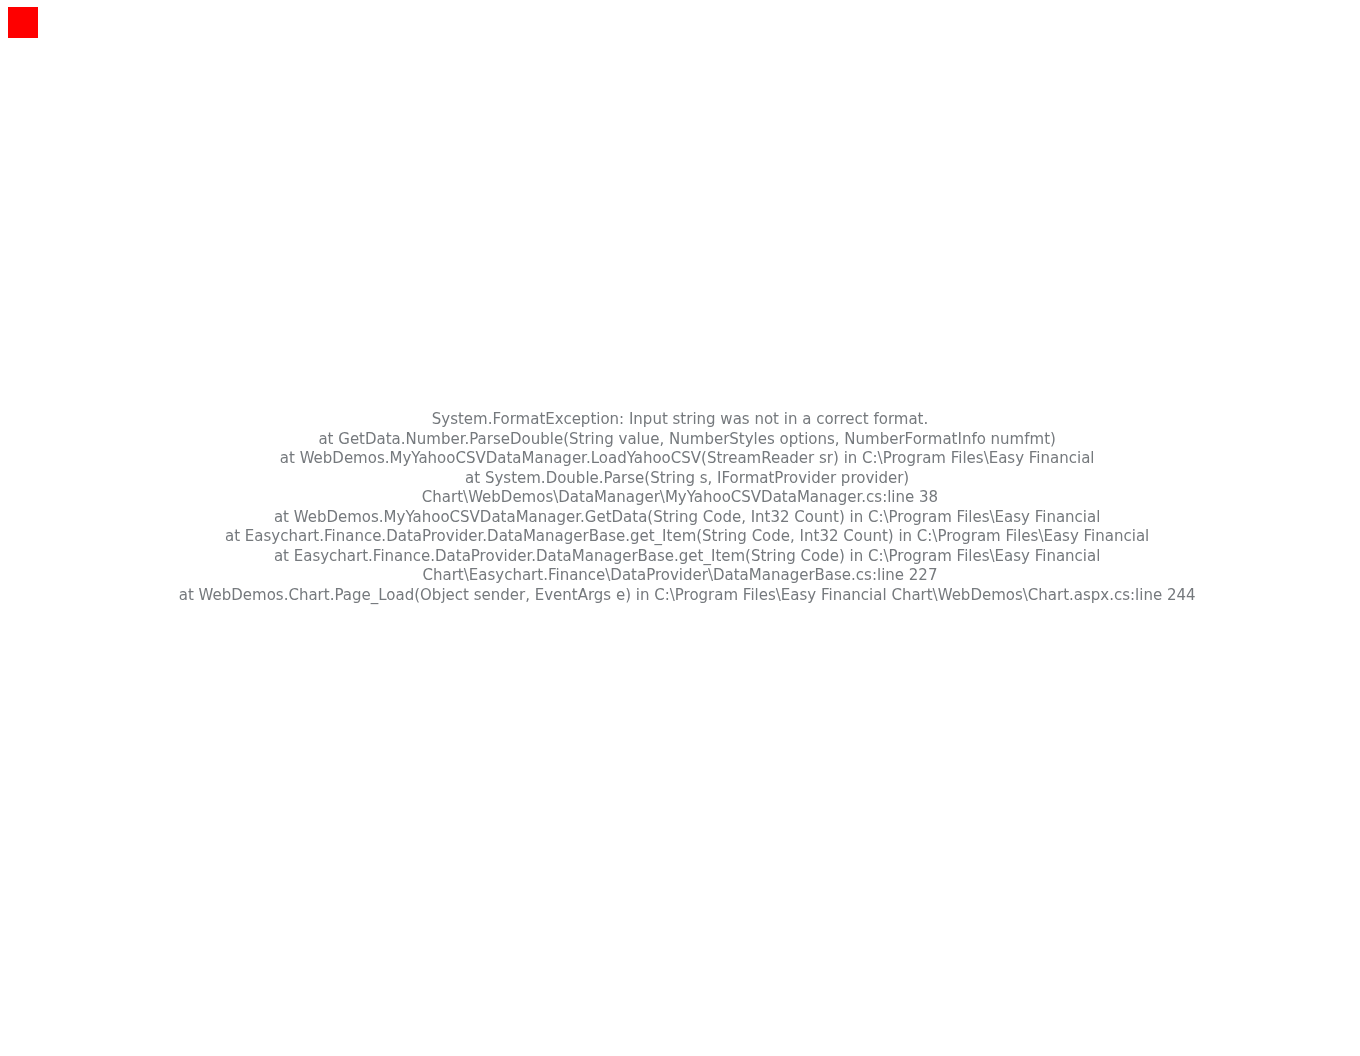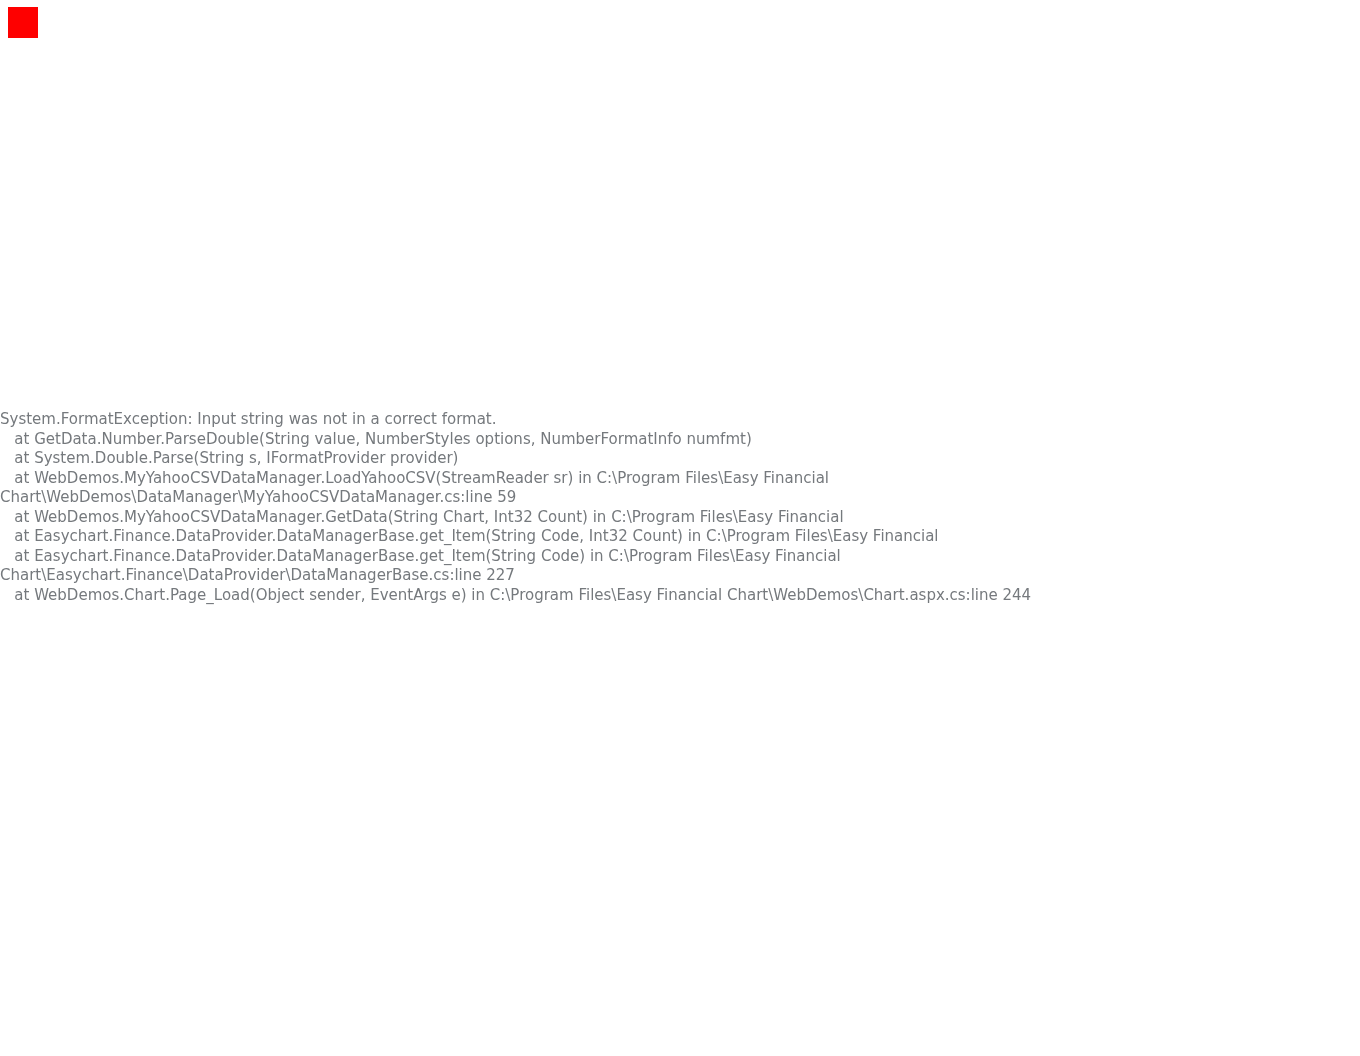--- a/index.html
+++ b/index.html
@@ -25,39 +25,39 @@
     top: 7px;
     width: 30px;
     height: 31px;
     background: #fe0000; 
   }
   .stack-trace {
     position: absolute;
     left: 0;
     top: 410px;
     width: 1360px;
-    text-align: left;
+    text-align: center;
     font-size: 15px;
     line-height: 19.5px;
     color: #75797d; 
   }
   .trace-line {
     white-space: pre; 
   }
 </style>
 </head>
 <body style="background: rgb(255, 255, 255);">
 
 <div class="page">
   <div class="red-marker" style="background: rgb(254, 0, 0);"></div>
   <div class="stack-trace" id="stack-trace" style="color: rgb(117, 121, 125);">
       <div class="trace-line">System.FormatException: Input string was not in a correct format.</div>
       <div class="trace-line">   at GetData.Number.ParseDouble(String value, NumberStyles options, NumberFormatInfo numfmt)</div>
+      <div class="trace-line">   at WebDemos.MyYahooCSVDataManager.LoadYahooCSV(StreamReader sr) in C:\Program Files\Easy Financial</div>
       <div class="trace-line">   at System.Double.Parse(String s, IFormatProvider provider)</div>
-      <div class="trace-line">   at WebDemos.MyYahooCSVDataManager.LoadYahooCSV(StreamReader sr) in C:\Program Files\Easy Financial</div>
-      <div class="trace-line">Chart\WebDemos\DataManager\MyYahooCSVDataManager.cs:line 59</div>
-      <div class="trace-line">   at WebDemos.MyYahooCSVDataManager.GetData(String Chart, Int32 Count) in C:\Program Files\Easy Financial</div>
+      <div class="trace-line">Chart\WebDemos\DataManager\MyYahooCSVDataManager.cs:line 38</div>
+      <div class="trace-line">   at WebDemos.MyYahooCSVDataManager.GetData(String Code, Int32 Count) in C:\Program Files\Easy Financial</div>
       <div class="trace-line">   at Easychart.Finance.DataProvider.DataManagerBase.get_Item(String Code, Int32 Count) in C:\Program Files\Easy Financial</div>
       <div class="trace-line">   at Easychart.Finance.DataProvider.DataManagerBase.get_Item(String Code) in C:\Program Files\Easy Financial</div>
       <div class="trace-line">Chart\Easychart.Finance\DataProvider\DataManagerBase.cs:line 227</div>
       <div class="trace-line">   at WebDemos.Chart.Page_Load(Object sender, EventArgs e) in C:\Program Files\Easy Financial Chart\WebDemos\Chart.aspx.cs:line 244</div>
     </div>
 </div>
 
 </body></html>

